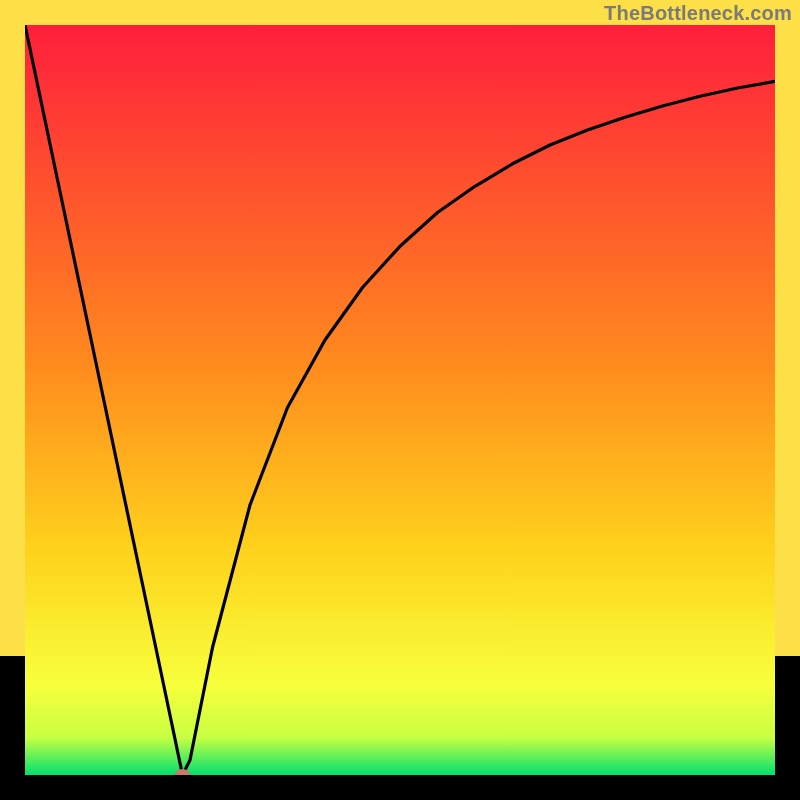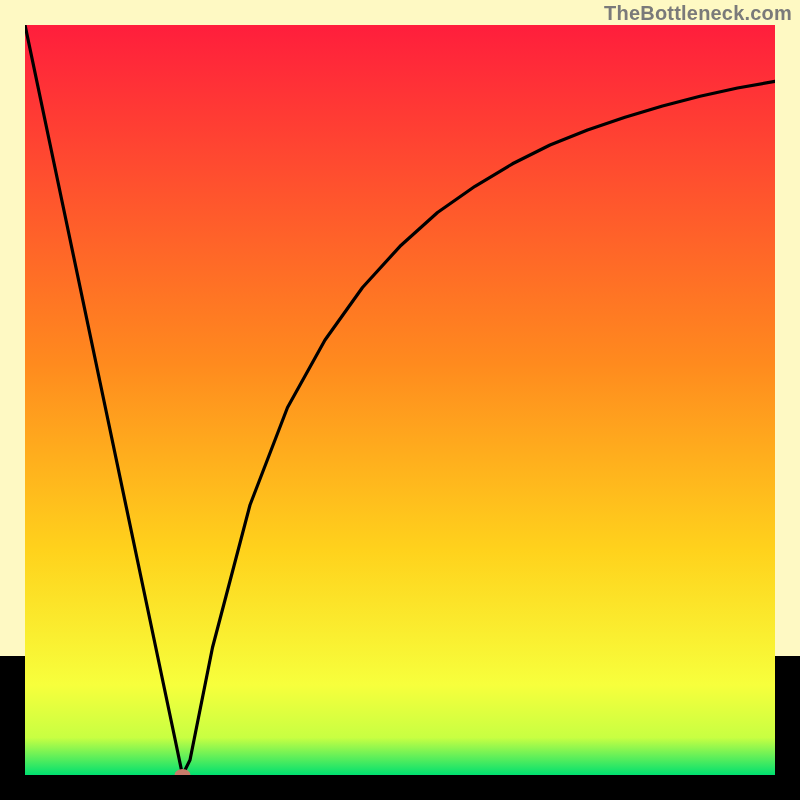--- a/index.html
+++ b/index.html
@@ -7,21 +7,21 @@
     padding: 0;
     width: 800px;
     height: 800px;
     background: #000;
     font-family: Arial, Helvetica, sans-serif;
   }
   .frame {
     position: relative;
     width: 800px;
     height: 656px;
-    background: #fef9c3;
+    background: #fde047;
   }
   .watermark {
     position: absolute;
     top: 2px;
     right: 8px;
     color: #7a7a7a;
     font-size: 20px;
     font-weight: 600;
     letter-spacing: 0.2px;
     z-index: 5;

